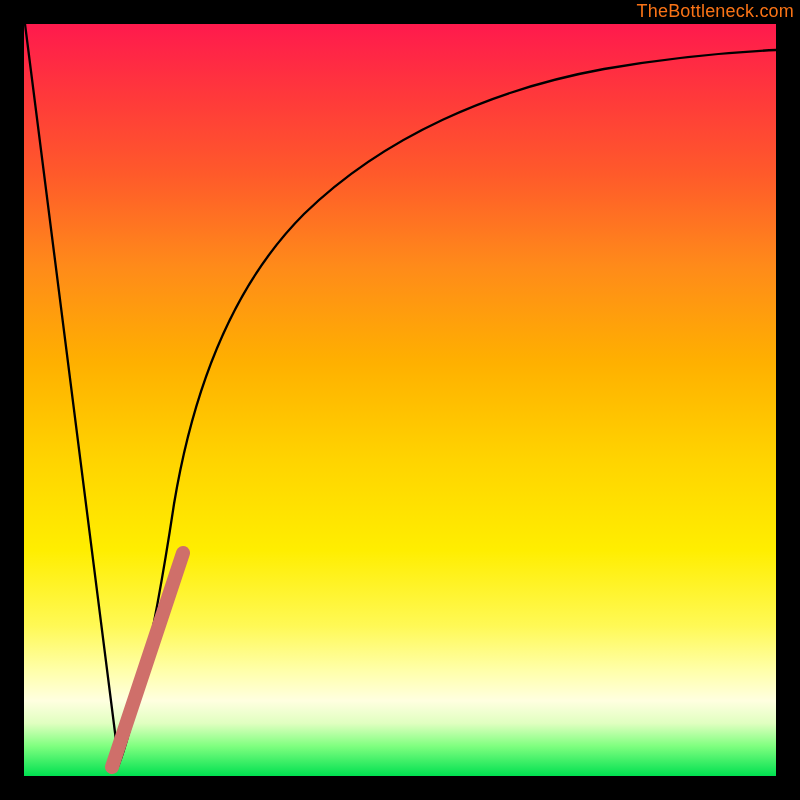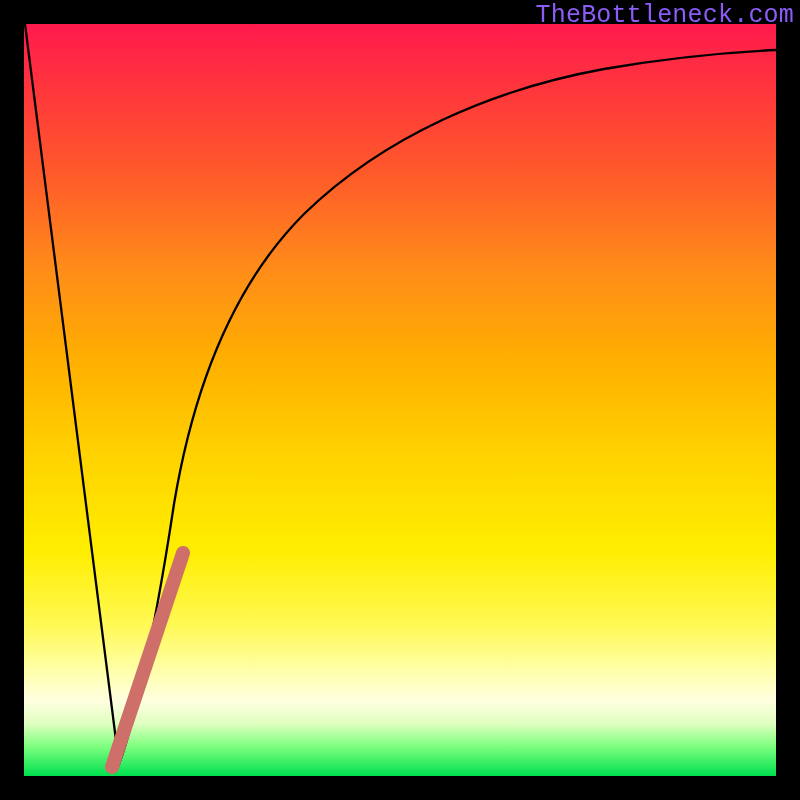--- a/index.html
+++ b/index.html
@@ -42,23 +42,23 @@
     left: 24px;
     top: 24px;
     width: 752px;
     height: 752px;
     pointer-events: none;
   }
   .watermark {
     position: absolute;
     top: 1px;
     right: 6px;
-    font-family: Liberation Mono, monospace;
-    font-size: 25px;
-    color: #8b5cf6;
+    font-family: Liberation Sans, sans-serif;
+    font-size: 18px;
+    color: #f97316;
     letter-spacing: 0.2px;
     user-select: none;
   }
 </style>
 </head>
 <body>
 
 <div class="container">
   <div class="plot-area"></div>
 

